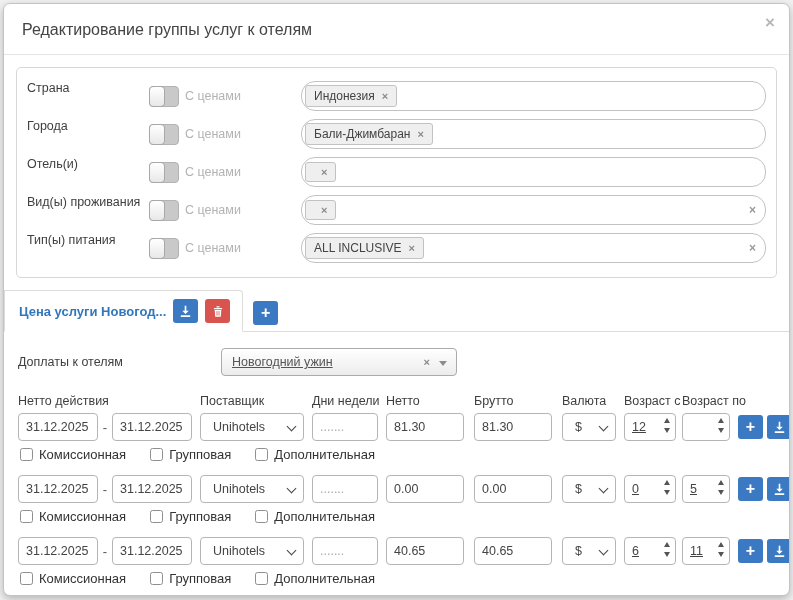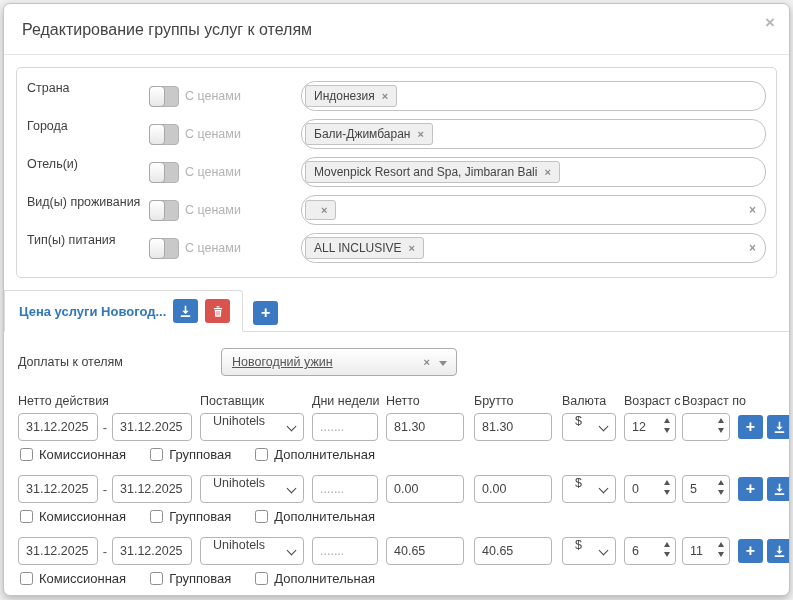--- a/index.html
+++ b/index.html
@@ -121,36 +121,36 @@
     height: 28px; border: 1px solid #b5b5b5; border-radius: 4px;
     font-size: 12.5px; color: #444; padding: 0 7px; background: #fff;
     font-family: "Liberation Sans", sans-serif;
   }
   .inp::placeholder { color: #aaa; }
   .d1 { width: 80px; flex: none; }
   .d2 { width: 80px; flex: none; }
   .date-sep { width: 14px; text-align: center; color: #555; flex: none; font-size: 13px; }
   .sel {
     position: relative; height: 28px; border: 1px solid #b5b5b5; border-radius: 4px;
-    background: #fff; display: flex; 
+    background: #fff; display: flex; align-items: center;
     font-size: 12.5px; color: #444; cursor: pointer; flex: none;
   }
   .sel-supplier { width: 104px; margin-left: 8px; padding: 0 20px 0 12px; }
   .sel-currency { width: 54px; margin-left: 10px; padding: 0 18px 0 12px; }
   .chev {
     position: absolute; right: 8px; top: 9px;
     width: 7px; height: 7px;
     border-right: 1.6px solid #444; border-bottom: 1.6px solid #444;
     transform: rotate(45deg); transform-origin: center;
   }
   .days { width: 66px; margin-left: 8px; flex: none; }
   .net { width: 78px; margin-left: 8px; flex: none; }
   .brut { width: 78px; margin-left: 10px; flex: none; }
   .spin-wrap { position: relative; flex: none; }
-  .spin-wrap .inp { width: 100%; padding-right: 18px; }
+  .spin-wrap .inp { width: 100%; padding-right: 18px; text-decoration: underline; }
   .agef { width: 52px; margin-left: 8px; }
   .aget { width: 48px; margin-left: 6px; }
   .spinners { position: absolute; right: 6px; top: 5px; display: flex; flex-direction: column; gap: 5px; }
   .sp-up { width: 0; height: 0; border-left: 3.5px solid transparent; border-right: 3.5px solid transparent; border-bottom: 5px solid #555; cursor: pointer; }
   .sp-dn { width: 0; height: 0; border-left: 3.5px solid transparent; border-right: 3.5px solid transparent; border-top: 5px solid #555; cursor: pointer; }
   .row-actions { display: flex; gap: 4px; margin-left: 8px; }
   .checks-row { display: flex; align-items: center; gap: 24px; margin: 6px 0 13px 2px; }
   .check-item { display: flex; align-items: center; gap: 6px; cursor: pointer; }
   .checkbox { width: 13px; height: 13px; border: 1px solid #8f8f8f; border-radius: 2.5px; background: #fff; flex: none; }
   .check-label { font-size: 13px; color: #333; }
@@ -205,21 +205,20 @@
       <div class="filter-row">
         <div class="filter-label">Отель(и)</div>
         <div class="toggle-wrap">
           <div class="toggle">
               <div class="knob"></div>
             </div>
           <span class="toggle-label">С ценами</span>
         </div>
         <div class="tags-field">
           <span class="tag-chip">
-            <span>Movenpick Resort and Spa, Jimbaran Bali</span>
             <span class="tag-x">×</span>
           </span>
         </div>
       </div>
 
       <div class="filter-row">
         <div class="filter-label">Вид(ы) проживания</div>
         <div class="toggle-wrap">
           <div class="toggle">
               <div class="knob"></div>

